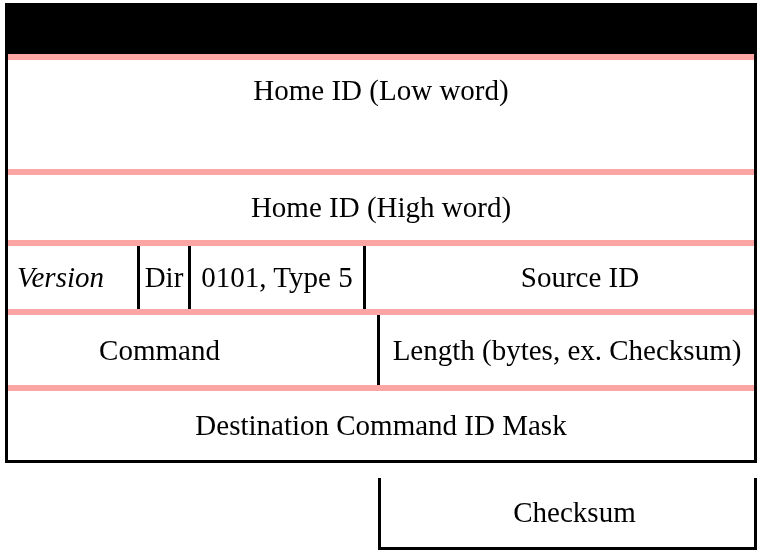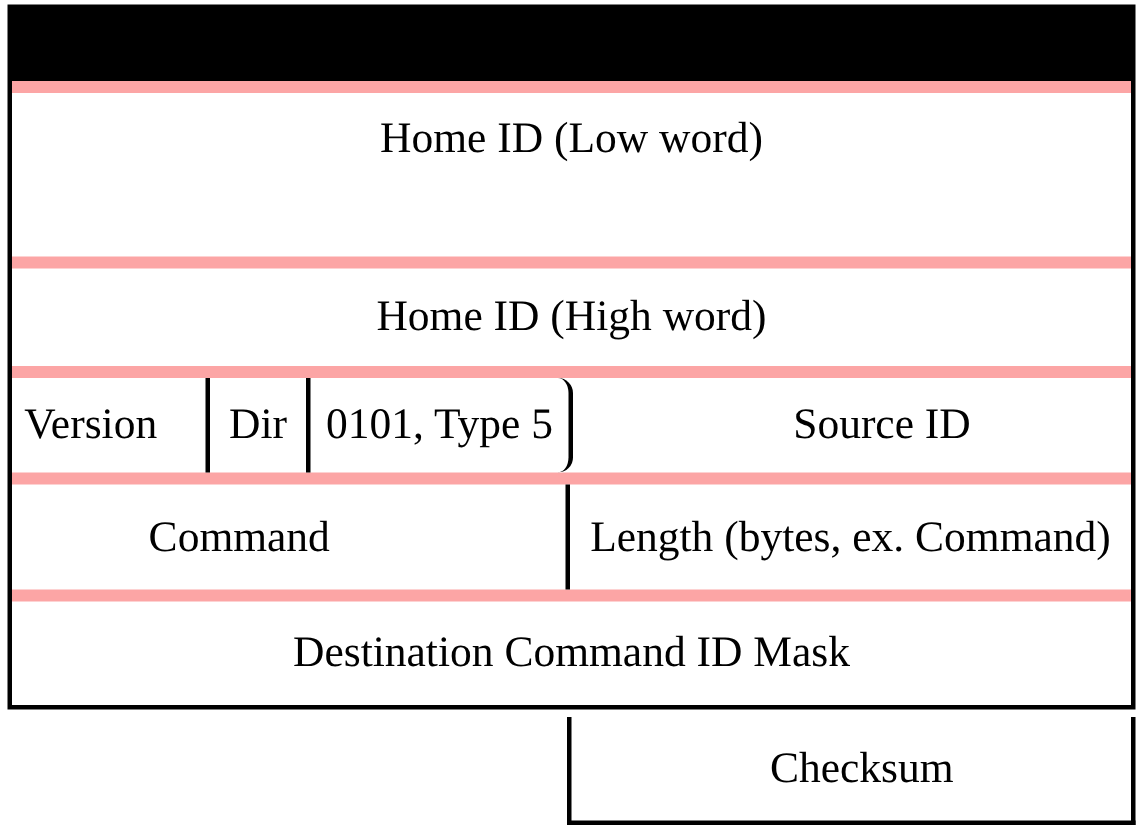--- a/index.html
+++ b/index.html
@@ -24,21 +24,21 @@
     box-sizing: border-box;
     border: 3px solid #000000;
     background: #ffffff;
   }
   .header-bar {
     height: 48px;
     background: #000000;
   }
   .row {
     display: flex;
-    border-top: 8px solid #fca5a5;
+    border-top: 6px solid #fca5a5;
     align-items: stretch;
   }
   .cell {
     display: flex;
     align-items: center;
     justify-content: center;
     box-sizing: border-box;
     font-size: 29px;
     line-height: 1;
     white-space: nowrap;
@@ -47,23 +47,23 @@
   .cell.bordered { border-right: 3px solid #000000; }
   .row-home-low  { height: 61px; }
   .row-home-high { height: 65px; margin-top: 48px; }
   .row-fields    { height: 63px; }
   .row-command   { height: 70px; }
   .row-value     { height: 75px; }
   .row-dest      { height: 69px; }
 
   .cell-full { flex: 1 1 auto; }
 
-  .cell-version   { width: 132px; padding-right: 24px; }
-  .cell-dir       { width: 67px; }
-  .cell-type      { width: 175px; border-radius: 10px; }
+  .cell-version   { width: 132px; padding-right: 24px; font-style: italic; }
+  .cell-dir       { width: 51px; }
+  .cell-type      { width: 175px; }
   .cell-source-id { flex: 1 1 auto; padding-left: 40px; }
 
   .cell-left-half  { width: 372px; font-family: Liberation Serif, serif; }
   .cell-command    { padding-right: 66px; }
   .cell-right-half { flex: 1 1 auto; }
   .cell-command-value { padding-left: 46px; }
 
   .checksum-box {
     position: absolute;
     left: 378px;
@@ -101,21 +101,21 @@
 
     <div class="row row-fields">
       <div class="cell cell-version bordered">Version</div>
       <div class="cell cell-dir bordered">Dir</div>
       <div class="cell cell-type bordered">0101, Type 5</div>
       <div class="cell cell-source-id">Source ID</div>
     </div>
 
     <div class="row row-command">
       <div class="cell cell-left-half cell-command bordered">Command</div>
-      <div class="cell cell-right-half">Length (bytes, ex. Command)</div>
+      <div class="cell cell-right-half">Length (bytes, ex. Checksum)</div>
     </div>
 
 
     <div class="row row-dest">
       <div class="cell cell-full">Destination Command ID Mask</div>
     </div>
 
   </div>
 
   <div class="checksum-box">Checksum</div>

